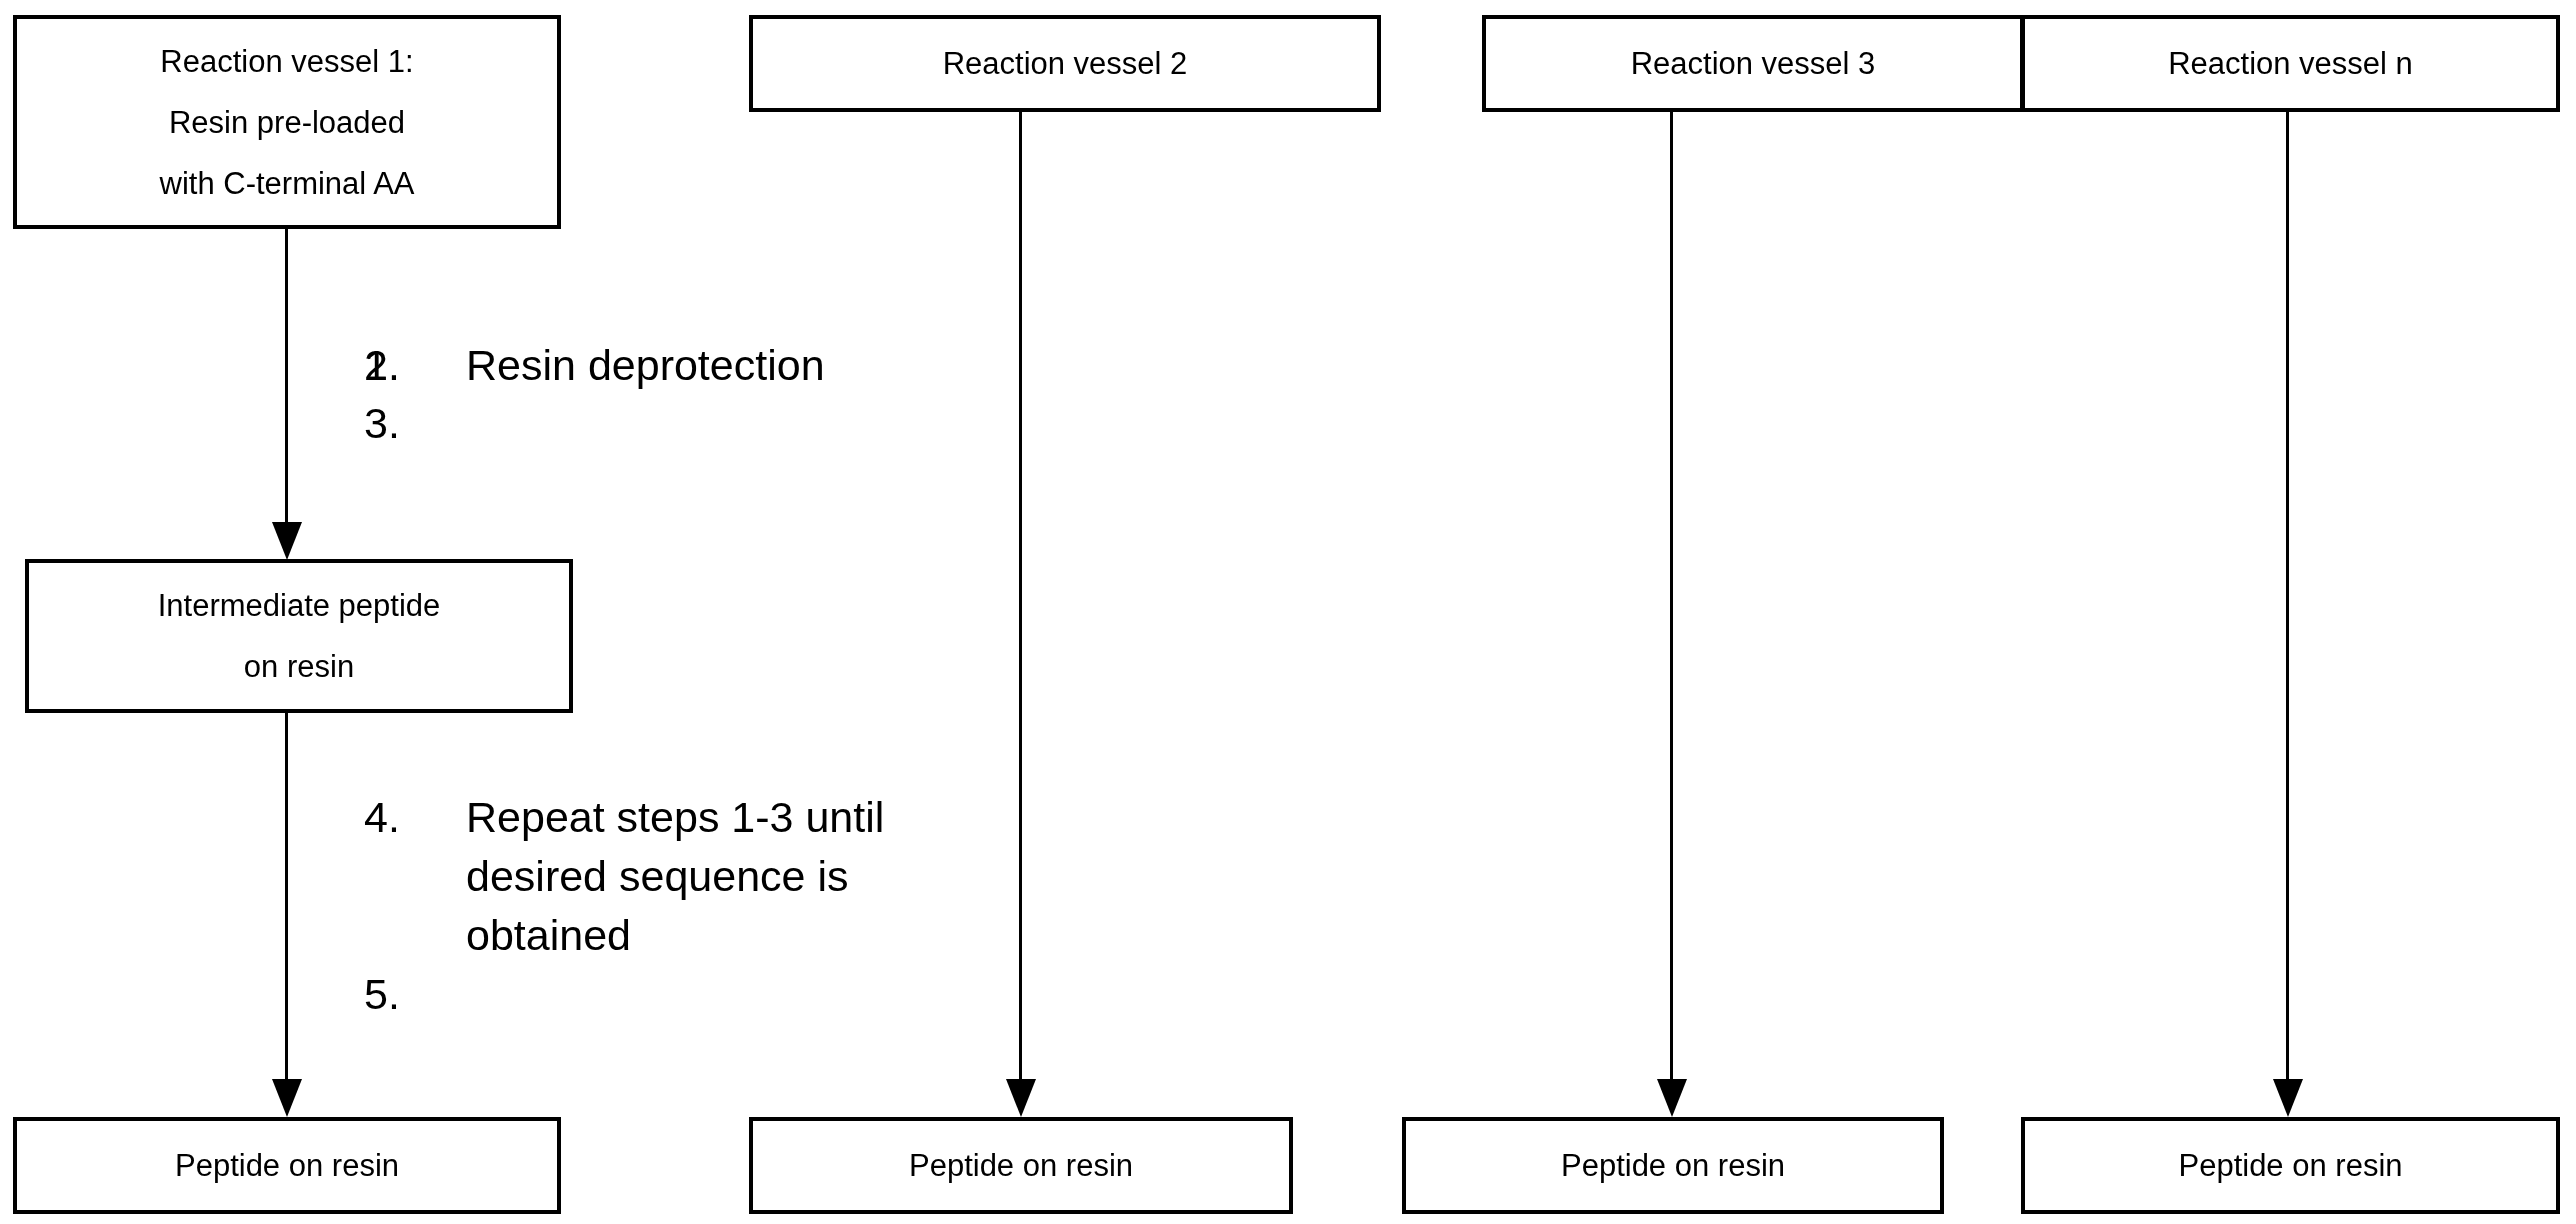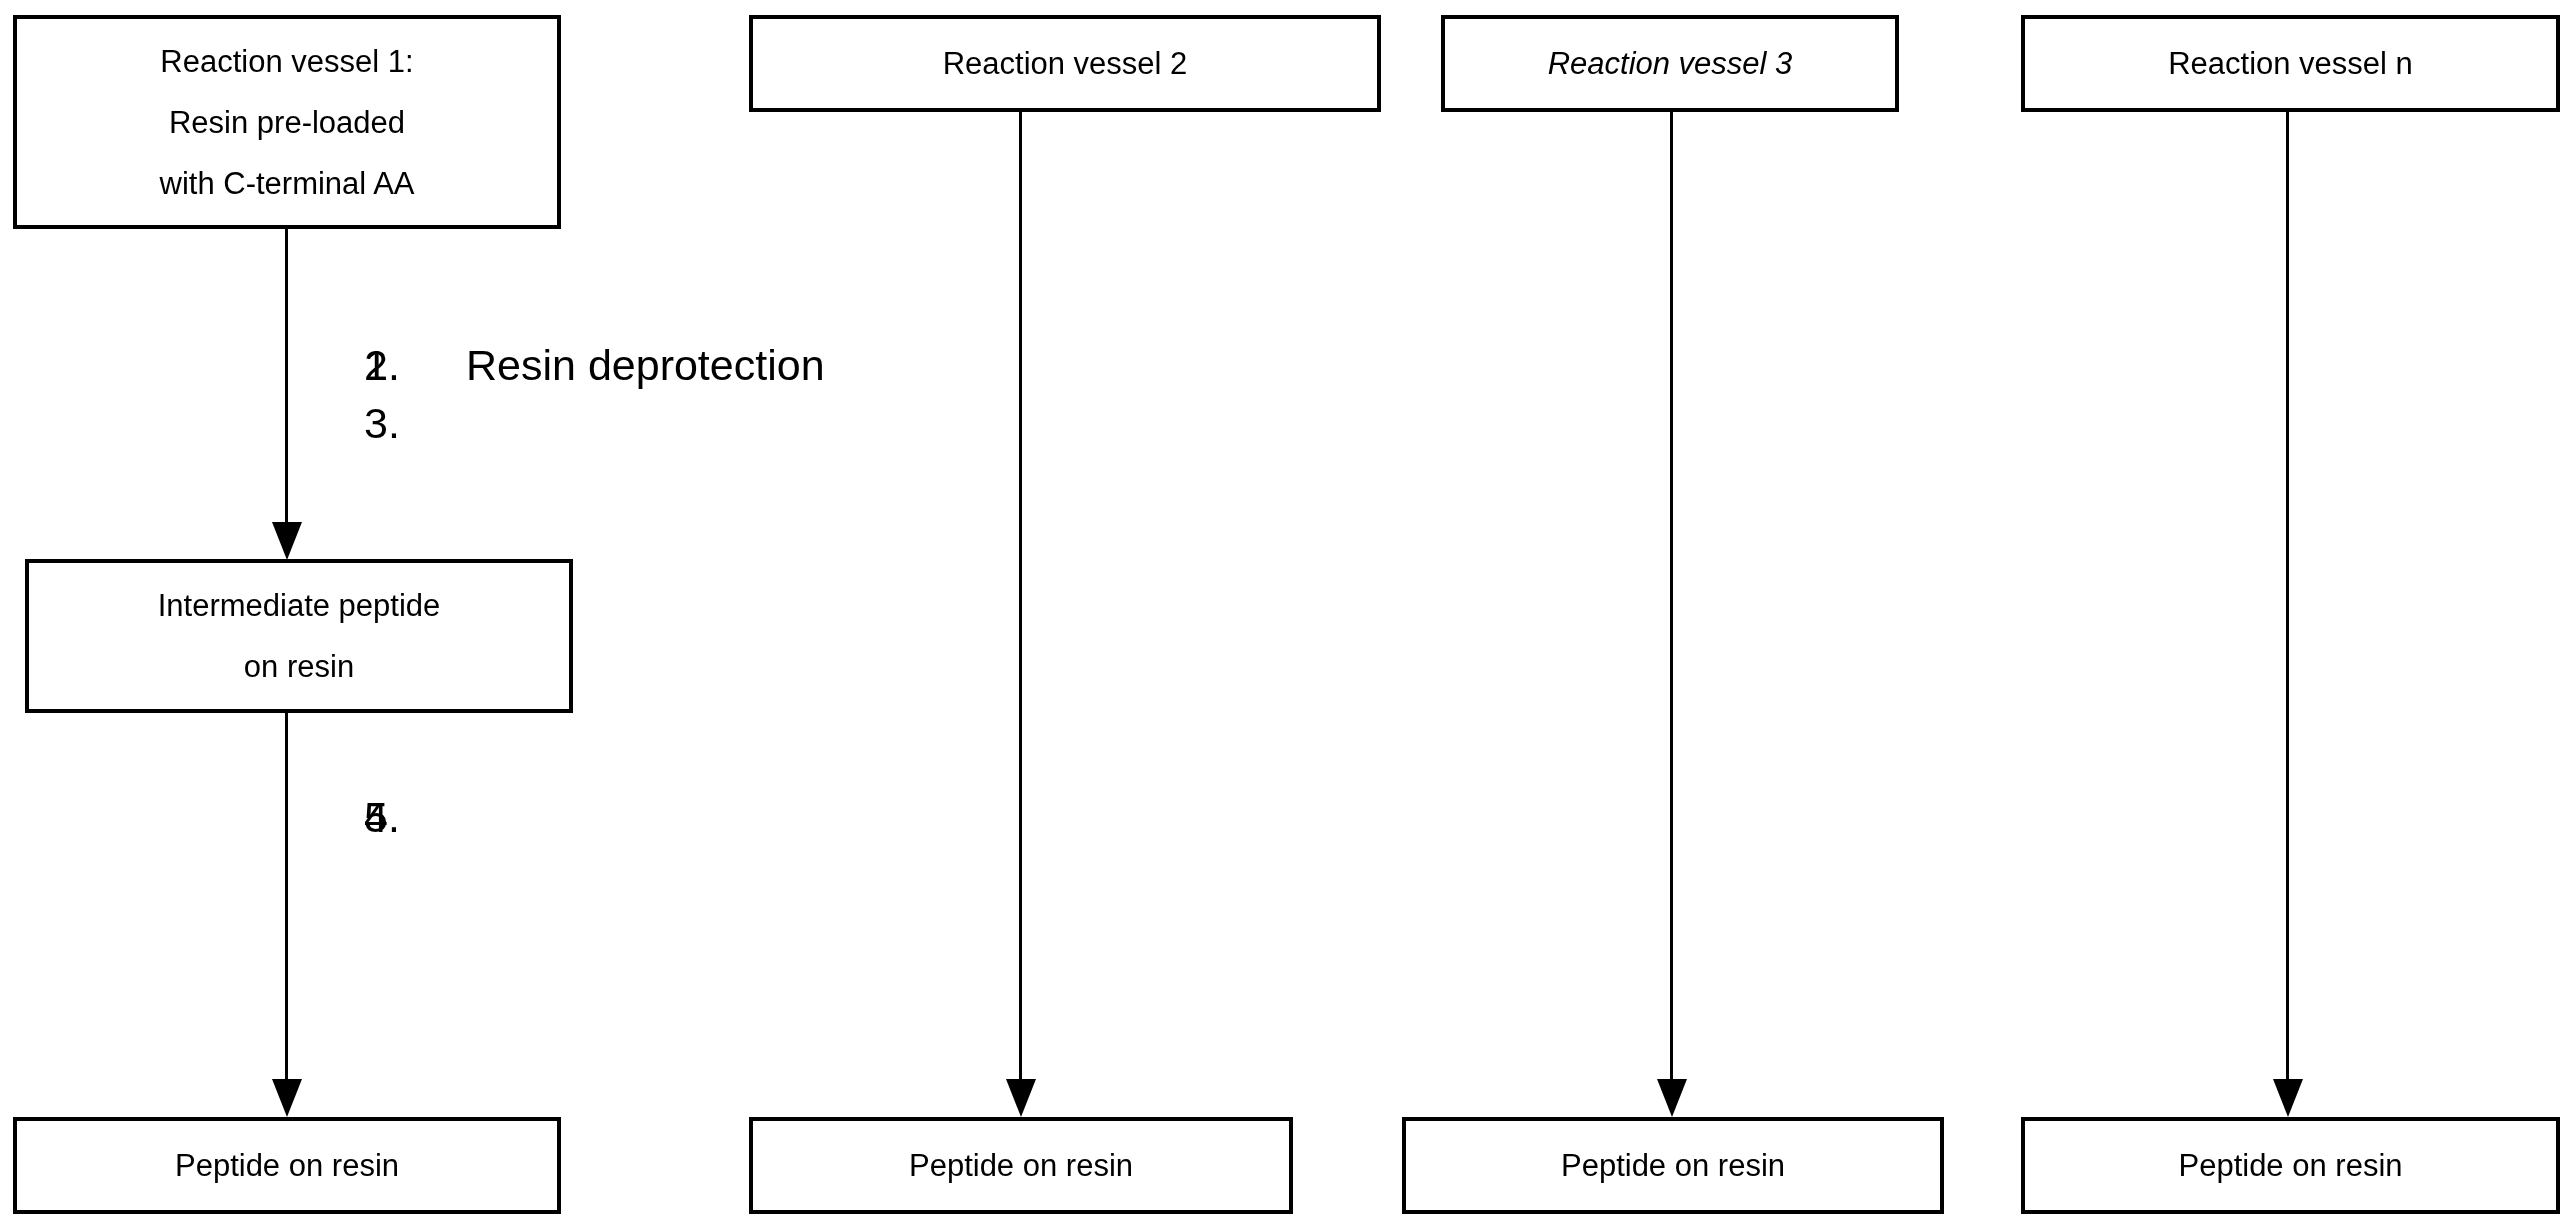--- a/index.html
+++ b/index.html
@@ -27,21 +27,21 @@
     text-align: center;
     font-size: 31px;
     line-height: 61px;
   }
   .box .lbl {
     white-space: pre-line;
   }
   
   .v1-top   { left: 13px;   top: 15px;  width: 548px; height: 214px; }
   .v2-top   { left: 749px;  top: 15px;  width: 632px; height: 97px; justify-content: center; }
-  .v3-top   { left: 1441px; top: 15px;  width: 458px; height: 97px; font-style: italic; }
+  .v3-top   { left: 1482px; top: 15px;  width: 542px; height: 97px; }
   .v4-top   { left: 2021px; top: 15px;  width: 539px; height: 97px; align-items: center; }
   
   .v1-mid   { left: 13px;   top: 559px; width: 548px; height: 154px; margin-left: 12px; }
   
   .v1-bot   { left: 13px;   top: 1117px; width: 548px; height: 97px; }
   .v2-bot   { left: 749px;  top: 1117px; width: 544px; height: 97px; }
   .v3-bot   { left: 1402px; top: 1117px; width: 542px; height: 97px; }
   .v4-bot   { left: 2021px; top: 1117px; width: 539px; height: 97px; }
 
   
@@ -145,20 +145,21 @@
   </div>
 
   <div class="box v1-mid">
     <span class="lbl">Intermediate peptide
 on resin</span>
   </div>
 
   <div class="steps steps-b">
     <div class="step">
       <span class="num">4.</span>
+      <span class="txt">Repeat steps 1-3 until desired sequence is obtained</span>
     </div>
     <div class="step">
       <span class="num">5.</span>
     </div>
   </div>
 
   <div class="box v1-bot">
     <span class="lbl">Peptide on resin</span>
   </div>
   <div class="box v2-bot">

